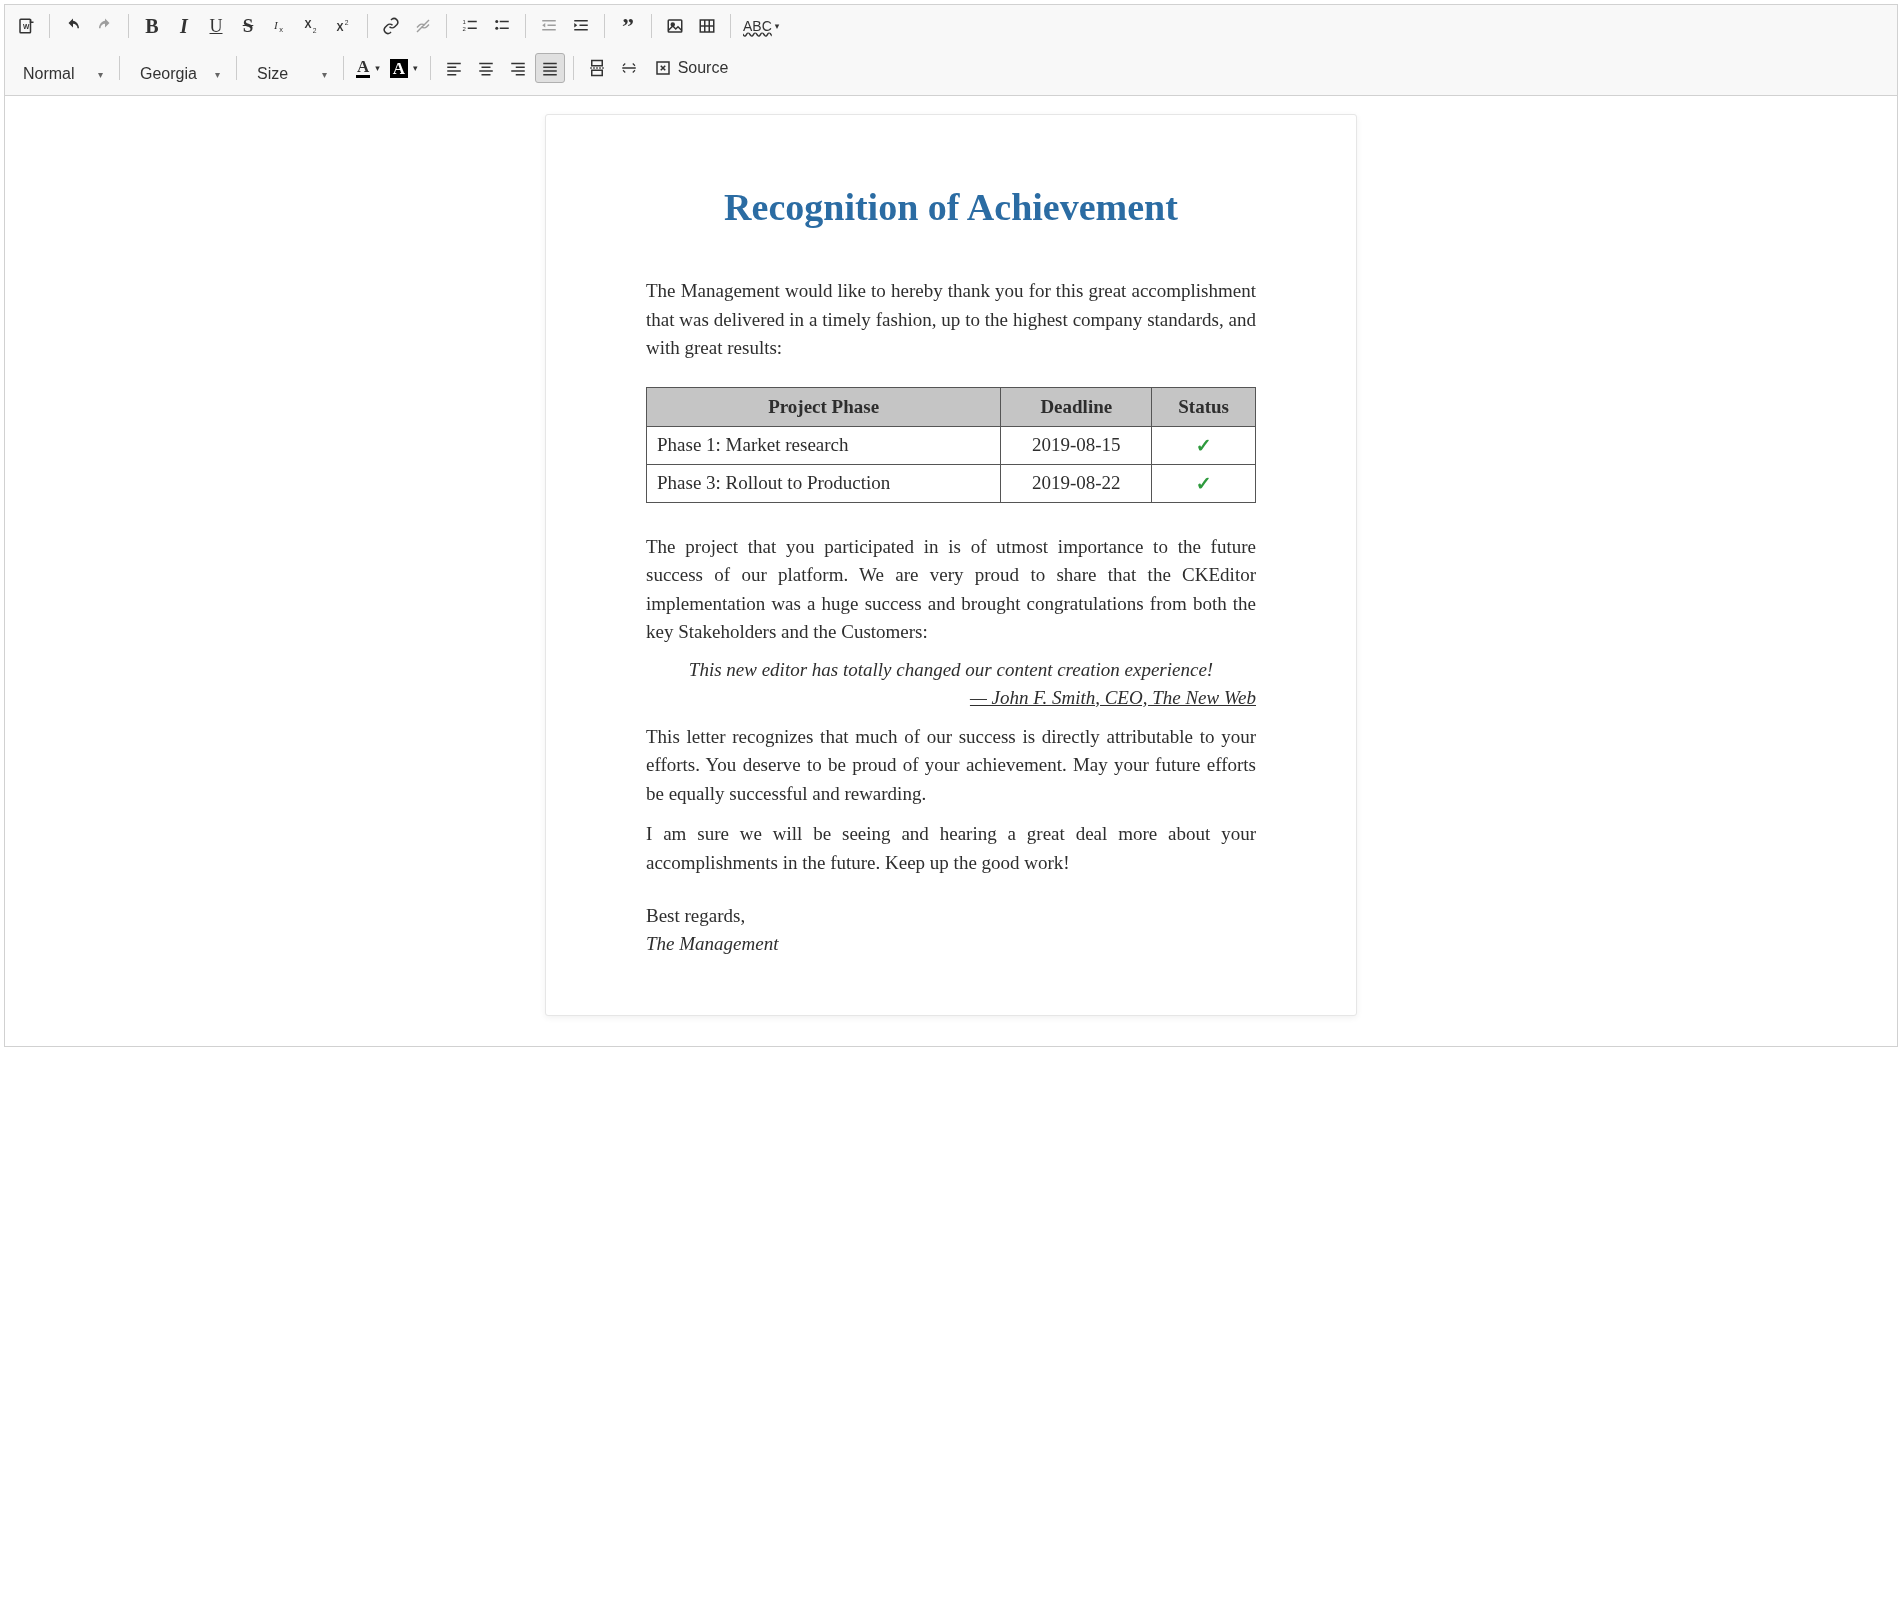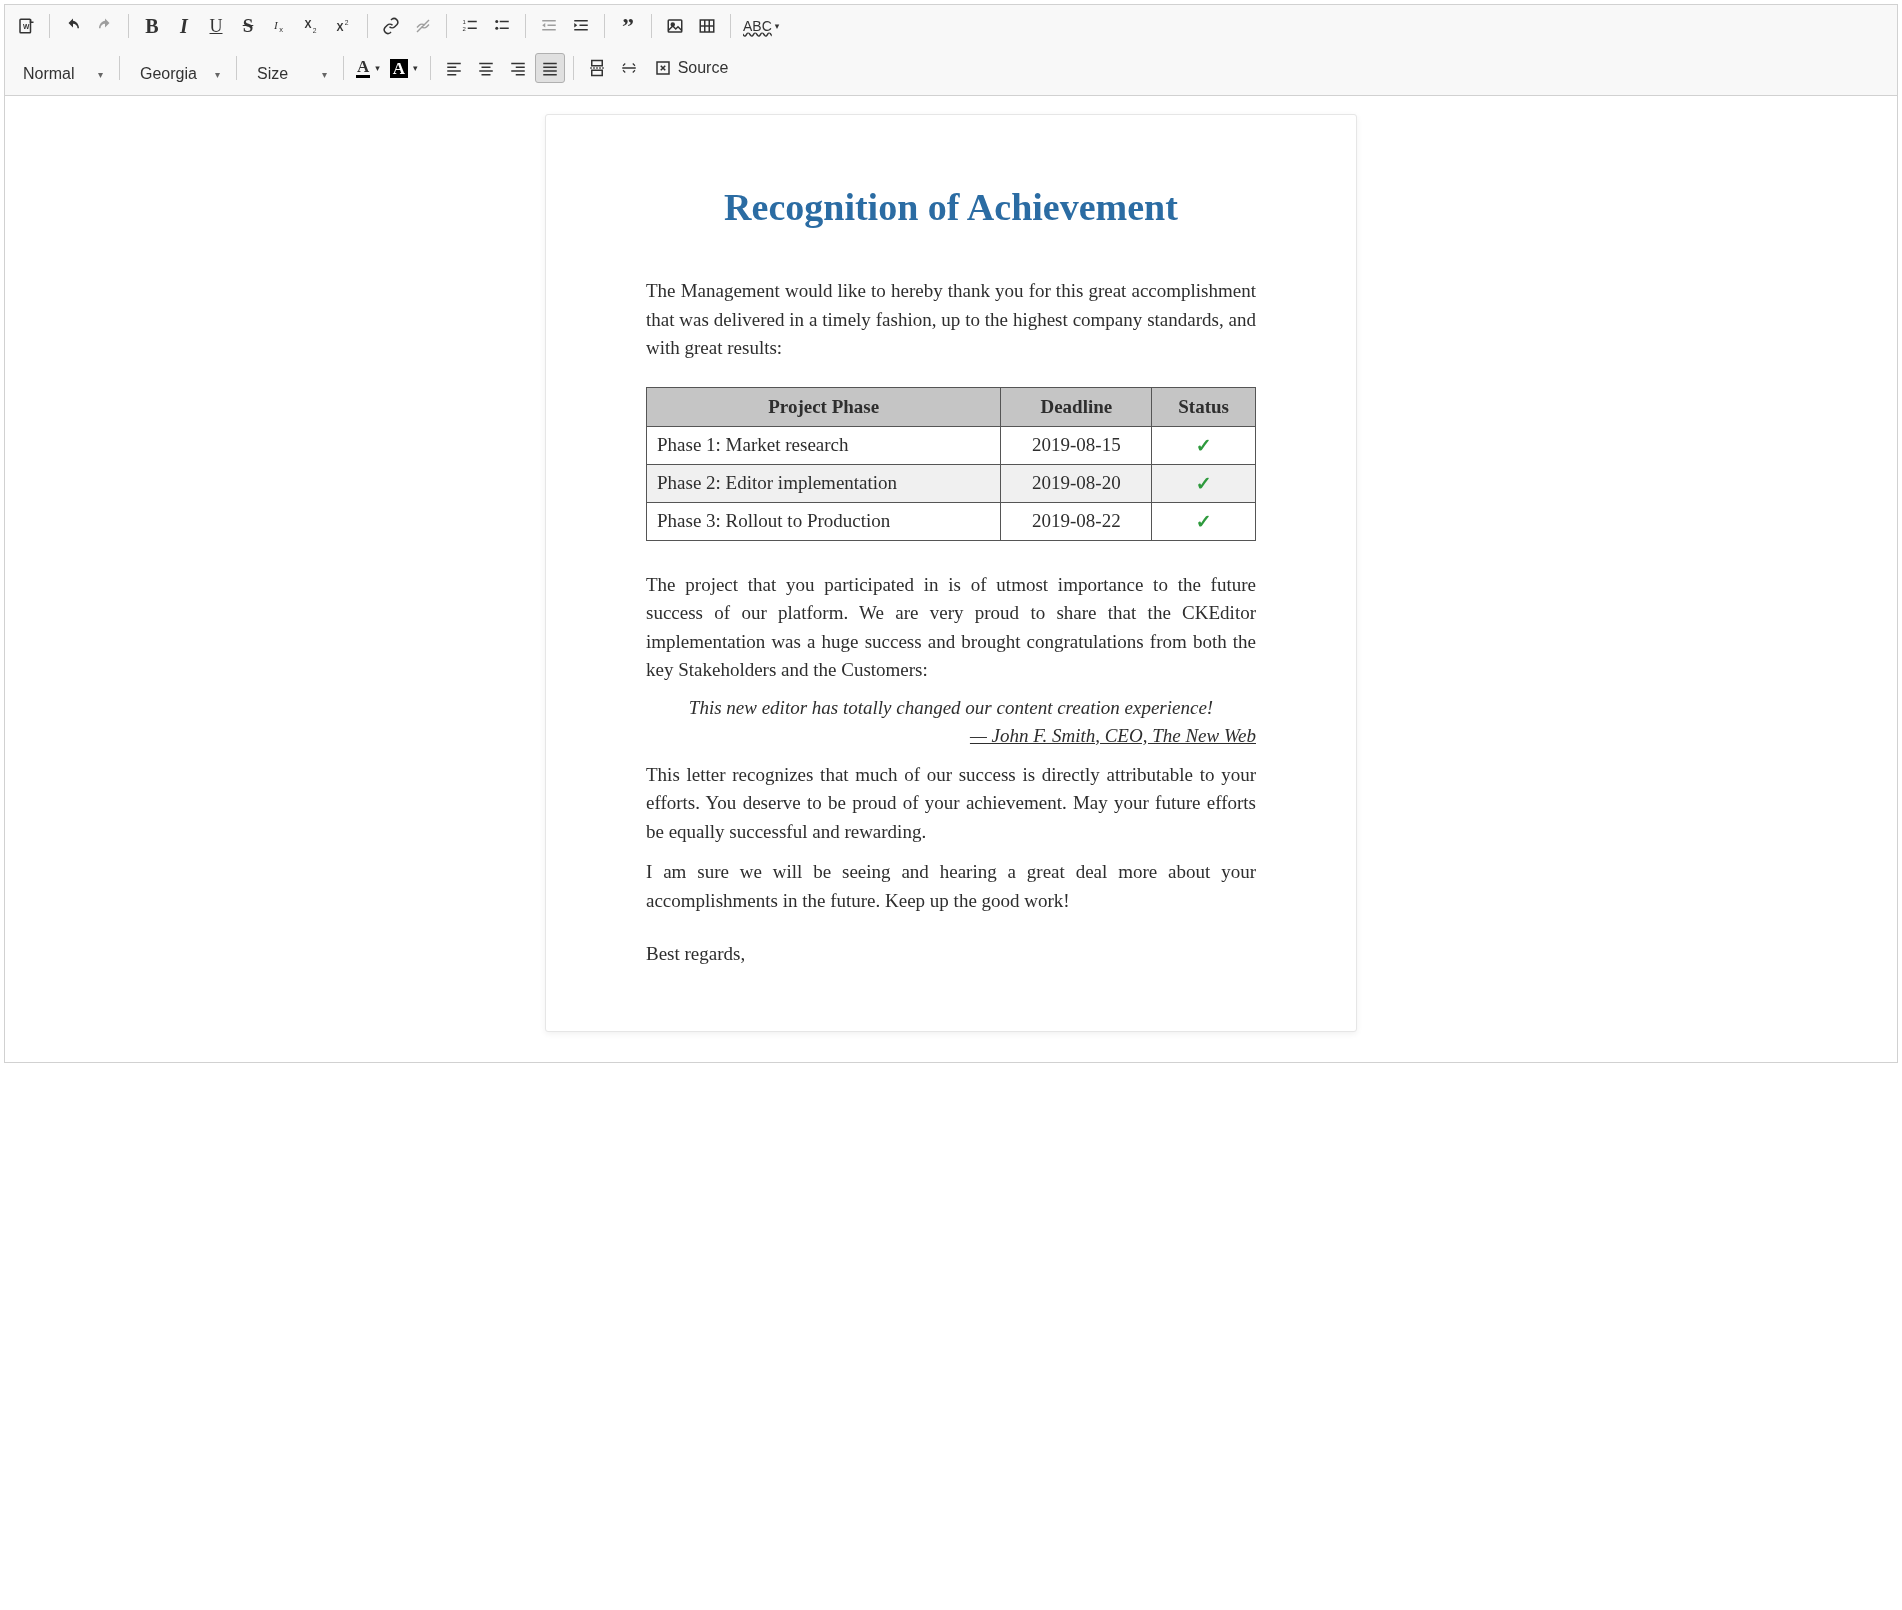--- a/index.html
+++ b/index.html
@@ -400,39 +400,35 @@
             <th style="width:25%;">Deadline</th>
             <th style="width:15%;">Status</th>
           </tr>
         </thead>
         <tbody>
           <tr>
             <td>Phase 1: Market research</td>
             <td class="center">2019-08-15</td>
             <td class="center check">✓</td>
           </tr>
-          <tr class="alt">
-            <td>Phase 2: Editor implementation</td>
-            <td class="center">2019-08-20</td>
-            <td class="center check">✓</td>
-          </tr>
           <tr>
             <td>Phase 3: Rollout to Production</td>
             <td class="center">2019-08-22</td>
             <td class="center check">✓</td>
           </tr>
         </tbody>
       </table>
 
       <p class="doc-p">The project that you participated in is of utmost importance to the future success of our platform. We are very proud to share that the CKEditor implementation was a huge success and brought congratulations from both the key Stakeholders and the Customers:</p>
 
       <p class="quote">This new editor has totally changed our content creation experience!</p>
       <p class="quote-attr">— John F. Smith, CEO, The New Web</p>
 
       <p class="doc-p">This letter recognizes that much of our success is directly attributable to your efforts. You deserve to be proud of your achievement. May your future efforts be equally successful and rewarding.</p>
       <p class="doc-p">I am sure we will be seeing and hearing a great deal more about your accomplishments in the future. Keep up the good work!</p>
 
       <p class="signoff">Best regards,</p>
+      <p class="sig-name">The Management</p>
 
     </div>
   </div>
 
 </div>
 
 </body></html>

